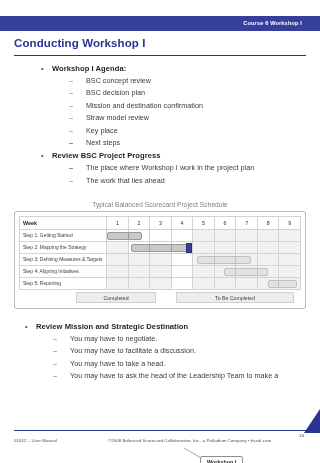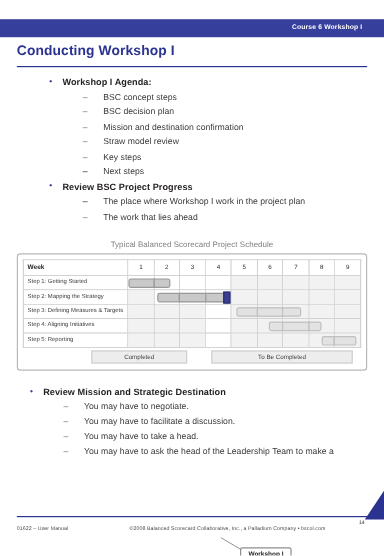--- a/index.html
+++ b/index.html
@@ -303,37 +303,37 @@
 
 <div class="content">
 
   <div class="blk">
     <div class="b1">
       <span class="mk">•</span>
       <span>Workshop I Agenda:</span>
     </div>
     <div class="b2">
       <span class="mk">–</span>
-      <span>BSC concept steps</span>
+      <span>BSC concept review</span>
     </div>
     <div class="b2">
       <span class="mk">–</span>
       <span>BSC decision plan</span>
     </div>
     <div class="b2">
       <span class="mk">–</span>
       <span>Mission and destination confirmation</span>
     </div>
     <div class="b2">
       <span class="mk">–</span>
       <span>Straw model review</span>
     </div>
     <div class="b2">
       <span class="mk">–</span>
-      <span>Key steps</span>
+      <span>Key place</span>
     </div>
     <div class="b2">
       <span class="mk">–</span>
     </div>
     <div class="b2">
       <span class="mk">–</span>
       <span>Next steps</span>
     </div>
   </div>
 

